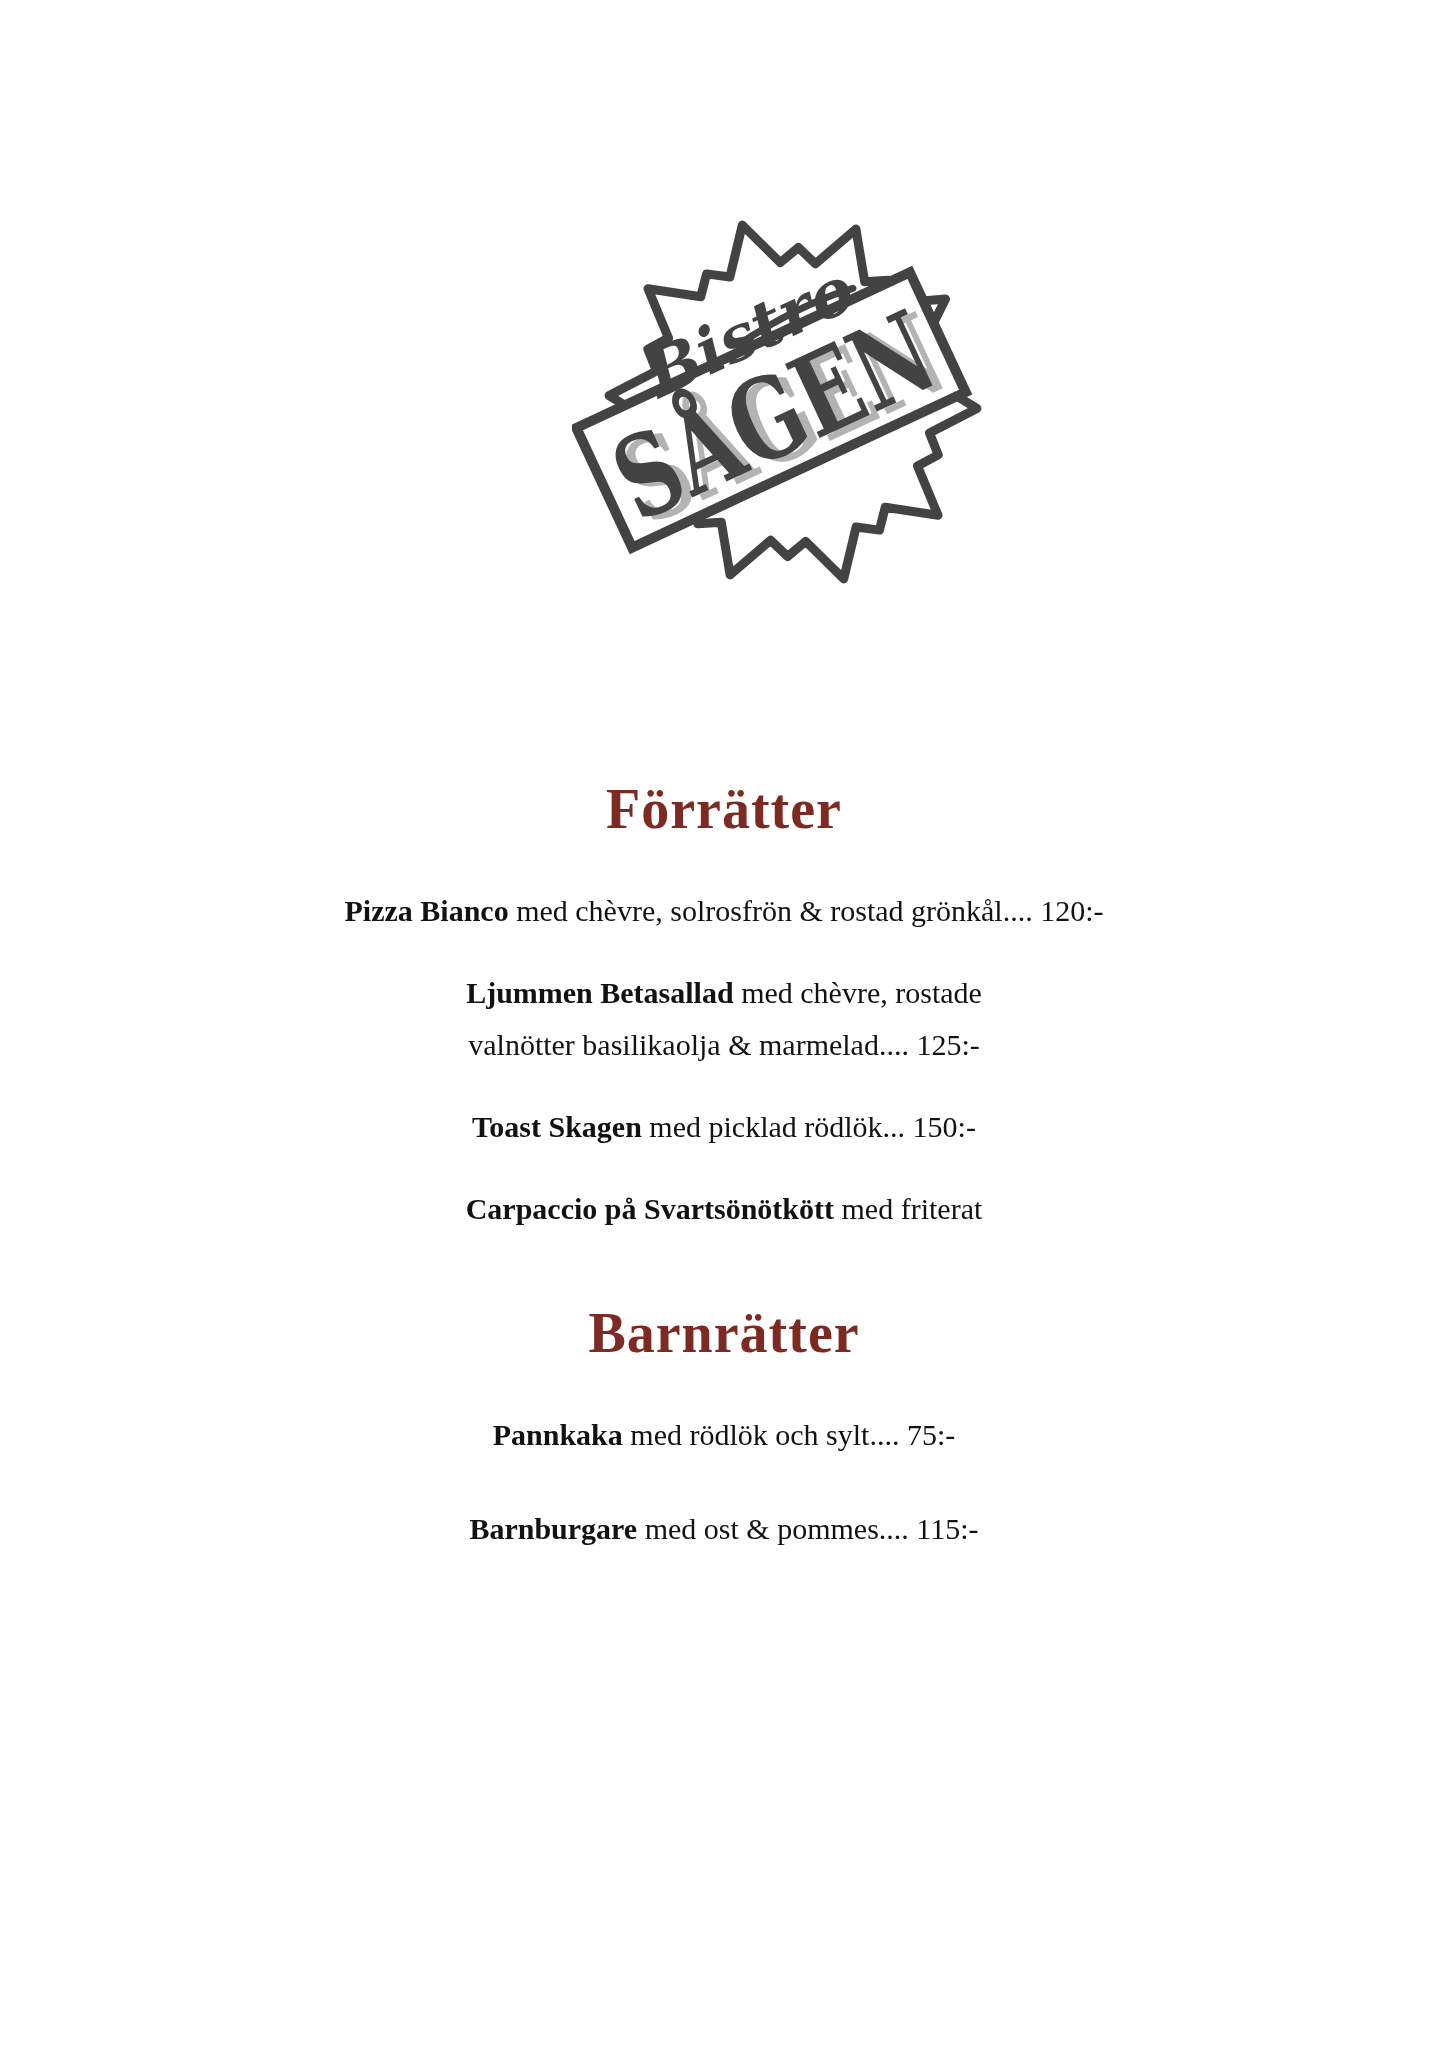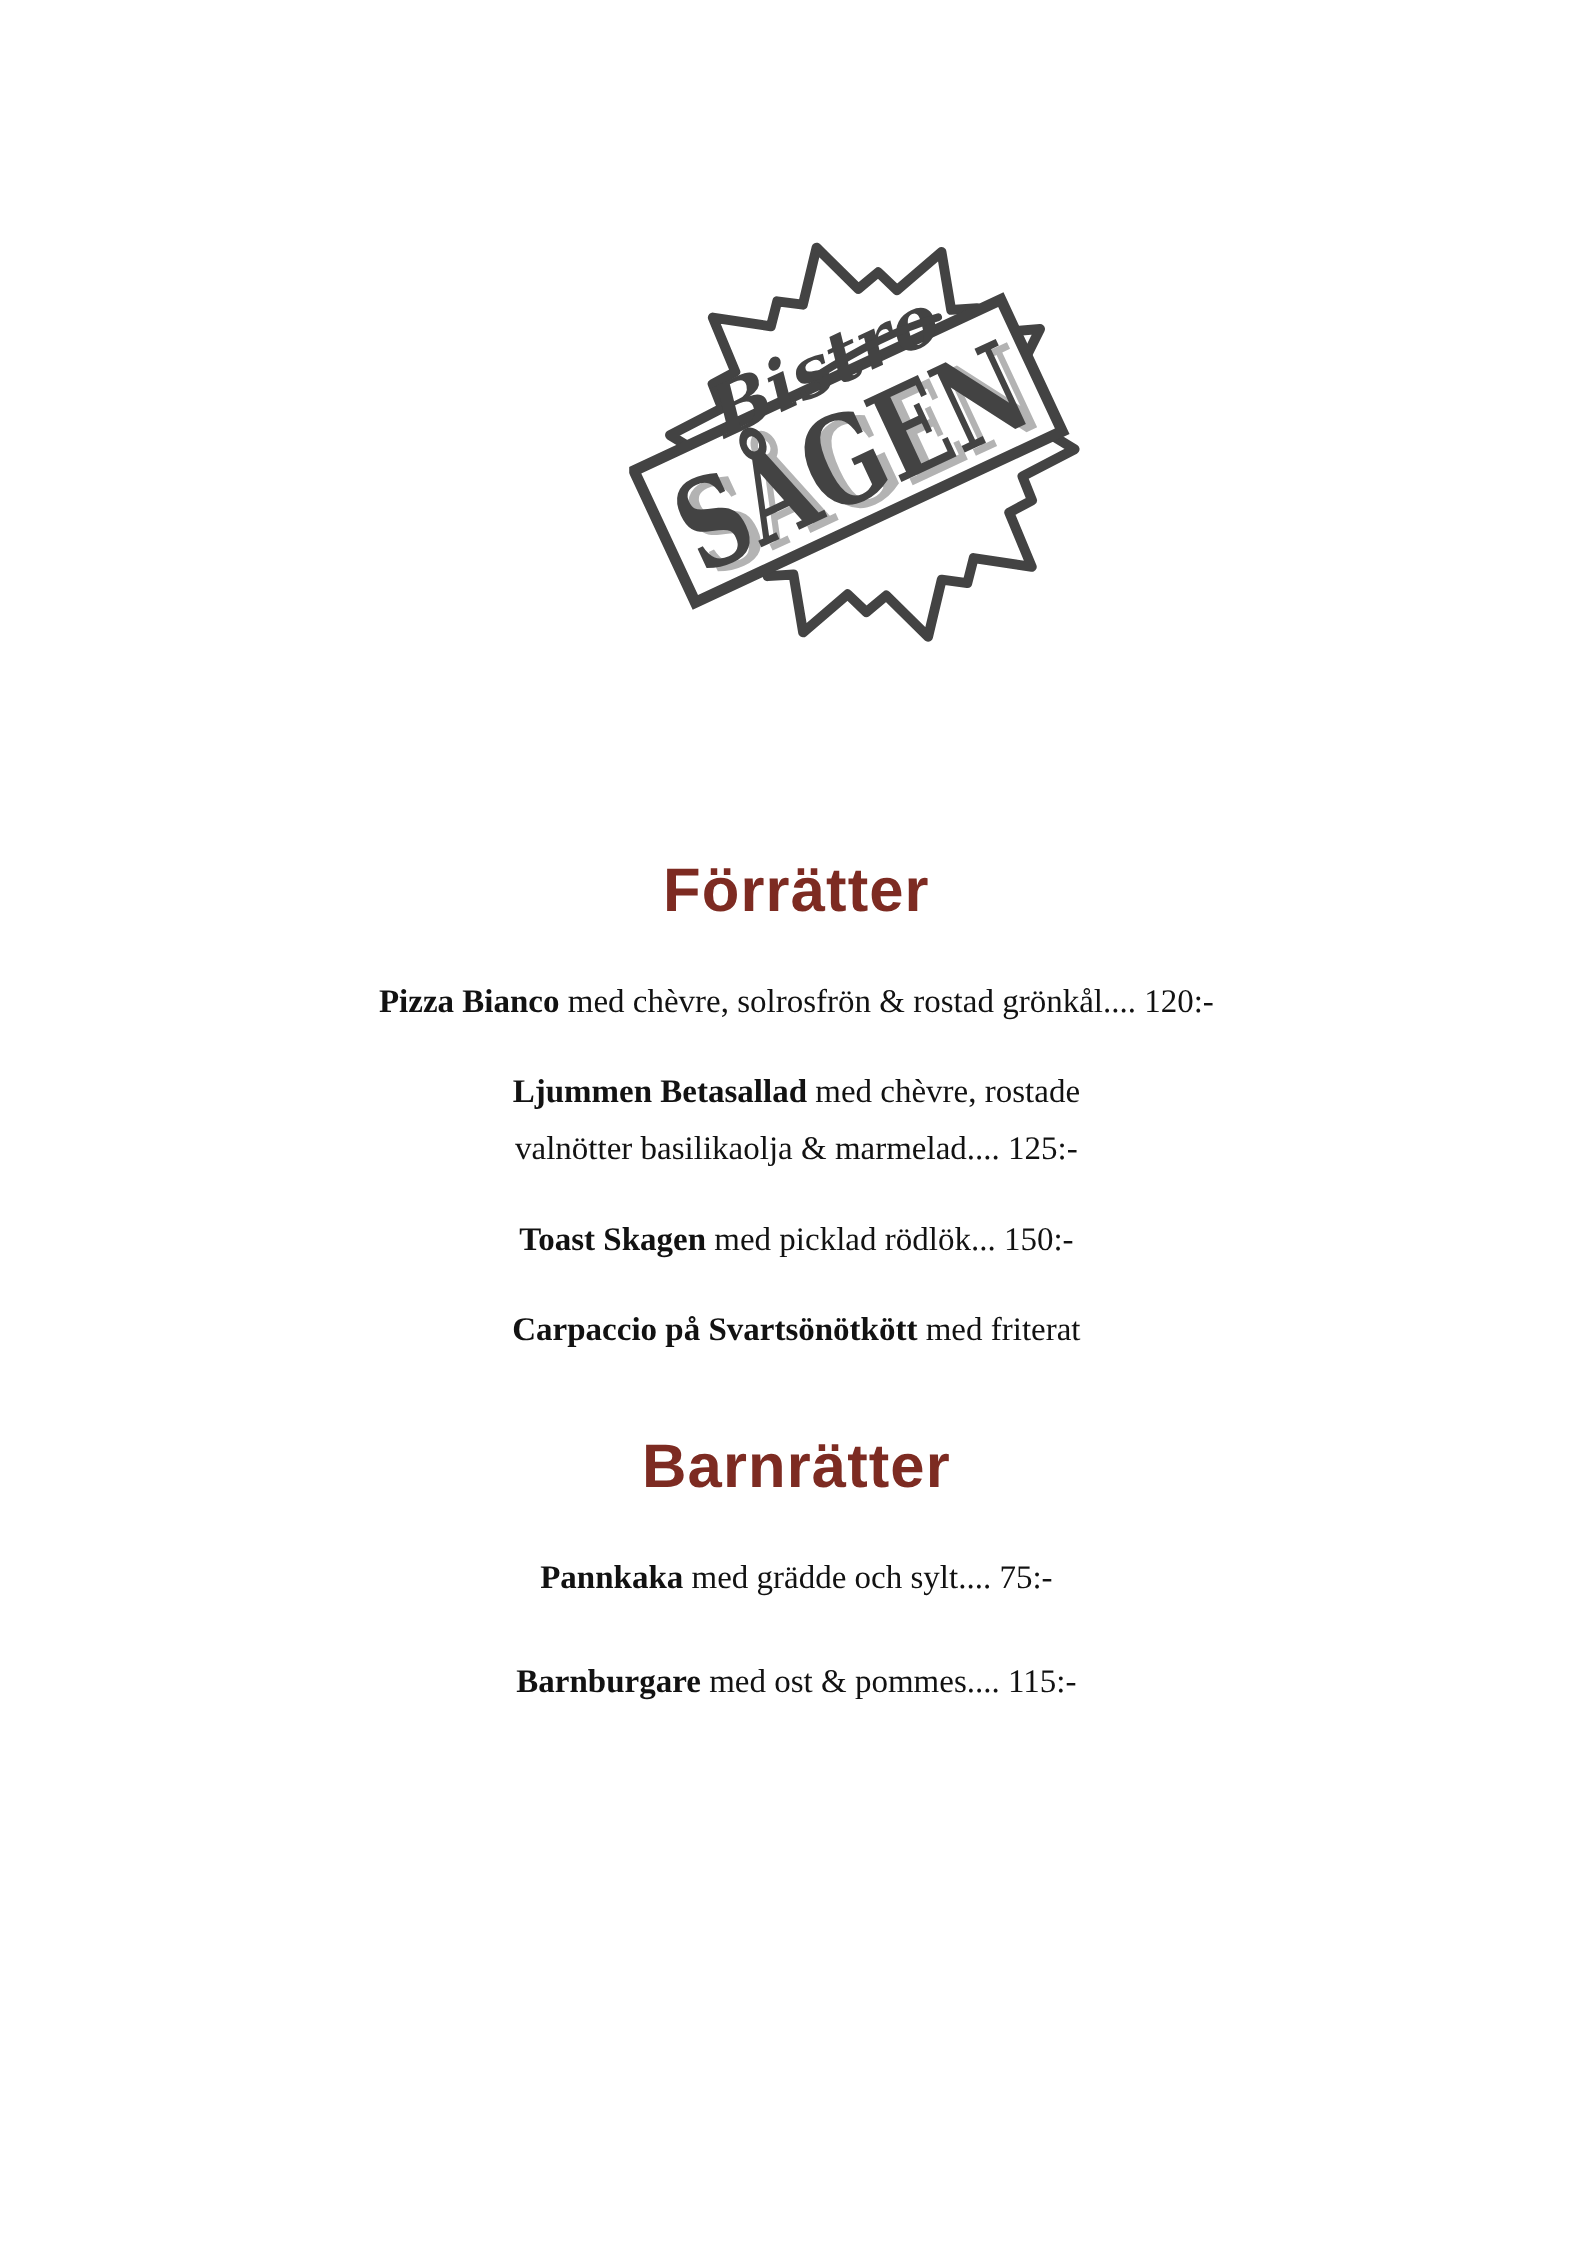--- a/index.html
+++ b/index.html
@@ -38,21 +38,21 @@
   }
   .script-flourish{
     stroke:var(--ink,#434343);stroke-width:7;stroke-linecap:round;fill:none;
   }
   
   .menu{
     position:absolute;top:781px;left:0;width:100%;
     text-align:center;
   }
   .section-title{
-    font-family:Liberation Sans, sans-serif;
+    font-family:Liberation Serif, serif;
     font-weight:700;
     font-size:56px;line-height:1;
     letter-spacing:1px;
     color:var(--accent,#7d2b22);
     margin:0 0 48px 0;
   }
   .section-title.second{
     margin-top:70px;
   }
   .item{
@@ -109,21 +109,21 @@
 
       <div class="item">
         <div class="l1"><span class="item-name">Carpaccio på Svartsönötkött</span><span> med friterat</span></div>
       </div>
     </div>
 
     <div class="section section-barn">
       <h1 class="section-title second">Barnrätter</h1>
 
       <div class="item">
-        <div class="l1"><span class="item-name">Pannkaka</span><span> med grädde och sylt.... 75:-</span></div>
+        <div class="l1"><span class="item-name">Pannkaka</span><span> med rödlök och sylt.... 75:-</span></div>
         <div class="l2"></div>
       </div>
 
       <div class="item">
         <div class="l1"><span class="item-name">Barnburgare</span><span> med ost &amp; pommes.... 115:-</span></div>
         <div class="l2"></div>
       </div>
     </div>
 
   </div>

